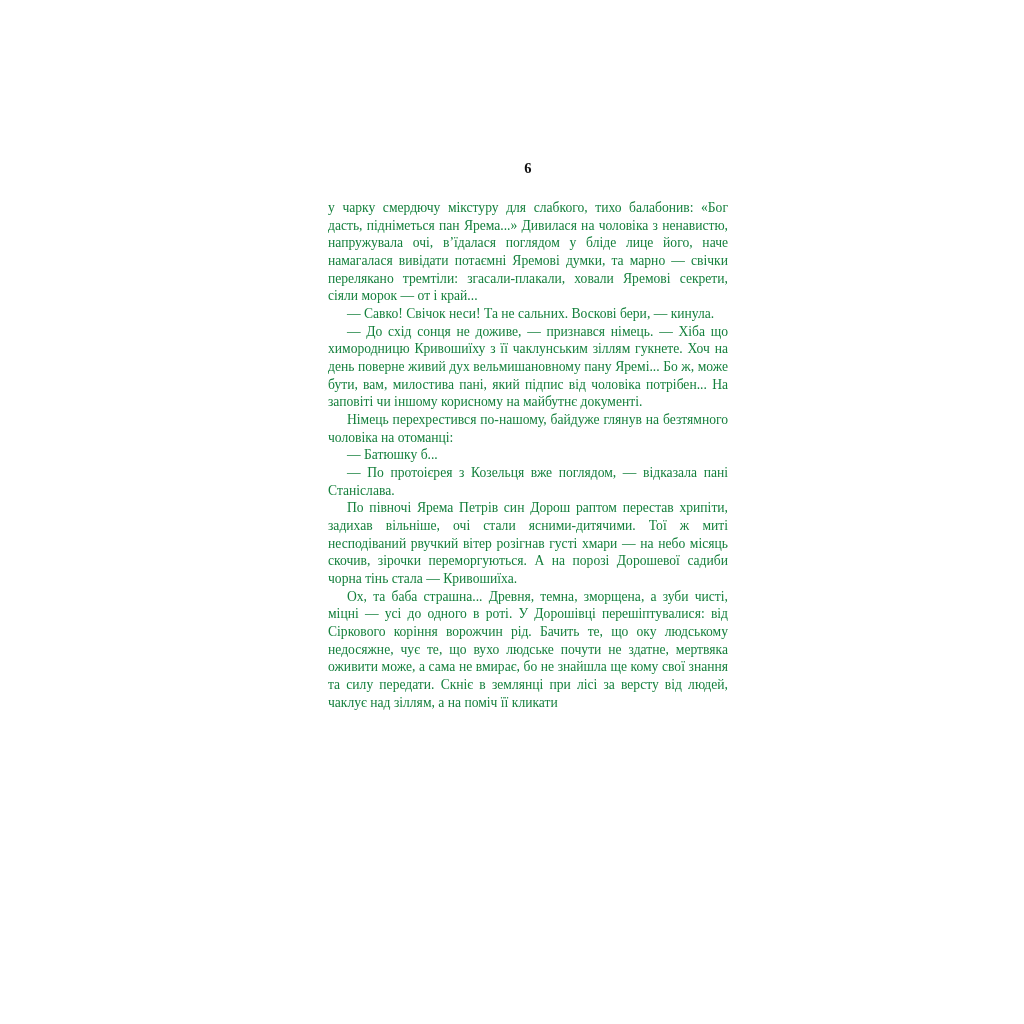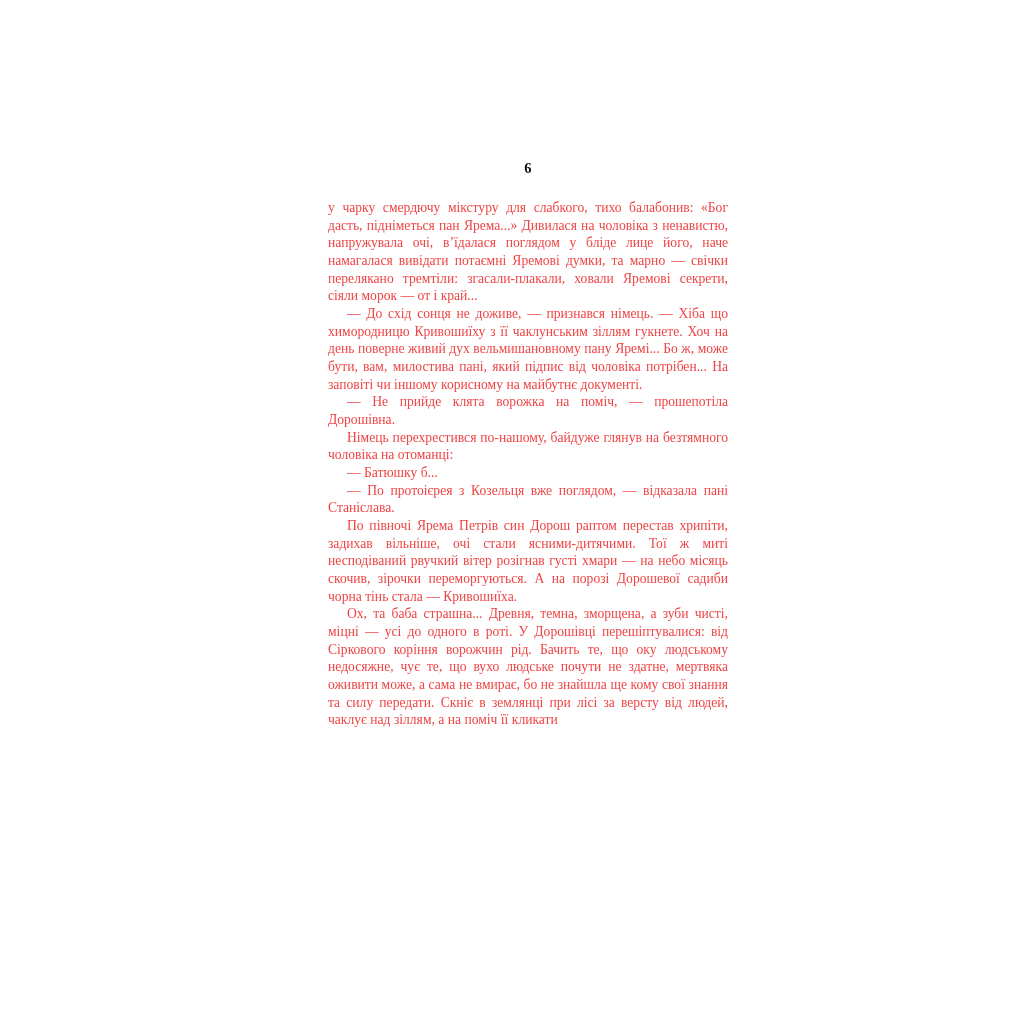--- a/index.html
+++ b/index.html
@@ -35,40 +35,40 @@
     letter-spacing: 0.2px;
     margin: 0 0 22px 0;
     color: #101010;
   }
   .text-block p {
     margin: 0;
     font-size: 13.6px;
     line-height: 1.30;
     text-align: justify;
     text-justify: inter-word;
-    color: #ef4444;
+    color: #15803d;
     hyphens: manual;
   }
   .text-block p.first {
     text-indent: 0;
   }
   .text-block p.indent {
     text-indent: 19px;
   }
 </style>
 </head>
 <body>
 
 <div class="page">
   <div class="page-body">
     <div class="folio">6</div>
     <div class="text-block">
       <p class="first">у чарку смердючу мікстуру для слабкого, тихо балабонив: «Бог дасть, підніметься пан Ярема...» Дивилася на чоловіка з ненавистю, напружувала очі, в’їдалася поглядом у бліде лице його, наче намагалася вивідати потаємні Яремові думки, та марно — свічки перелякано тремтіли: згасали-плакали, ховали Яремові секрети, сіяли морок — от і край...</p>
+      <p class="indent">— Савко! Свічок неси! Та не сальних. Воскові бери, — кинула.</p>
       <p class="indent">— До схід сонця не доживе, — признався німець. — Хіба що химородницю Кривошиїху з її чаклунським зіллям гукнете. Хоч на день поверне живий дух вельмишановному пану Яремі... Бо ж, може бути, вам, милостива пані, який підпис від чоловіка потрібен... На заповіті чи іншому корисному на майбутнє документі.</p>
-      <p class="indent">— Не прийде клята ворожка на поміч, — прошепотіла Дорошівна.</p>
       <p class="indent">Німець перехрестився по-нашому, байдуже глянув на безтямного чоловіка на отоманці:</p>
       <p class="indent">— Батюшку б...</p>
       <p class="indent">— По протоієрея з Козельця вже поглядом, — відказала пані Станіслава.</p>
       <p class="indent">По півночі Ярема Петрів син Дорош раптом перестав хрипіти, задихав вільніше, очі стали ясними-дитячими. Тої ж миті несподіваний рвучкий вітер розігнав густі хмари — на небо місяць скочив, зірочки переморгуються. А на порозі Дорошевої садиби чорна тінь стала — Кривошиїха.</p>
       <p class="indent">Ох, та баба страшна... Древня, темна, зморщена, а зуби чисті, міцні — усі до одного в роті. У Дорошівці перешіптувалися: від Сіркового коріння ворожчин рід. Бачить те, що оку людському недосяжне, чує те, що вухо людське почути не здатне, мертвяка оживити може, а сама не вмирає, бо не знайшла ще кому свої знання та силу передати. Скніє в землянці при лісі за версту від людей, чаклує над зіллям, а на поміч її кликати</p>
     </div>
   </div>
 </div>
 
 </body></html>

